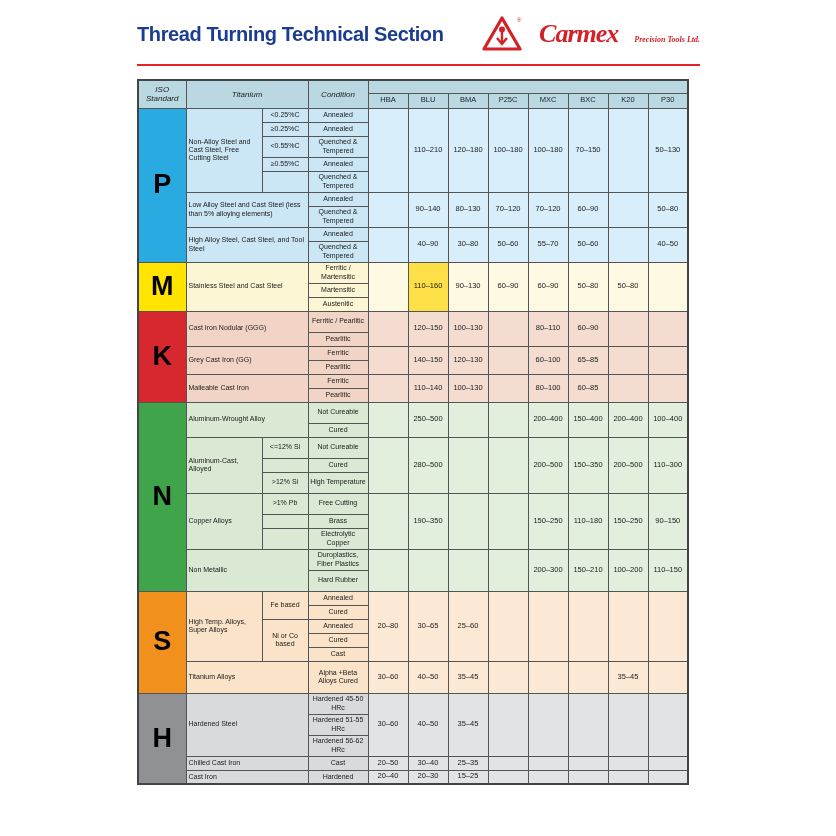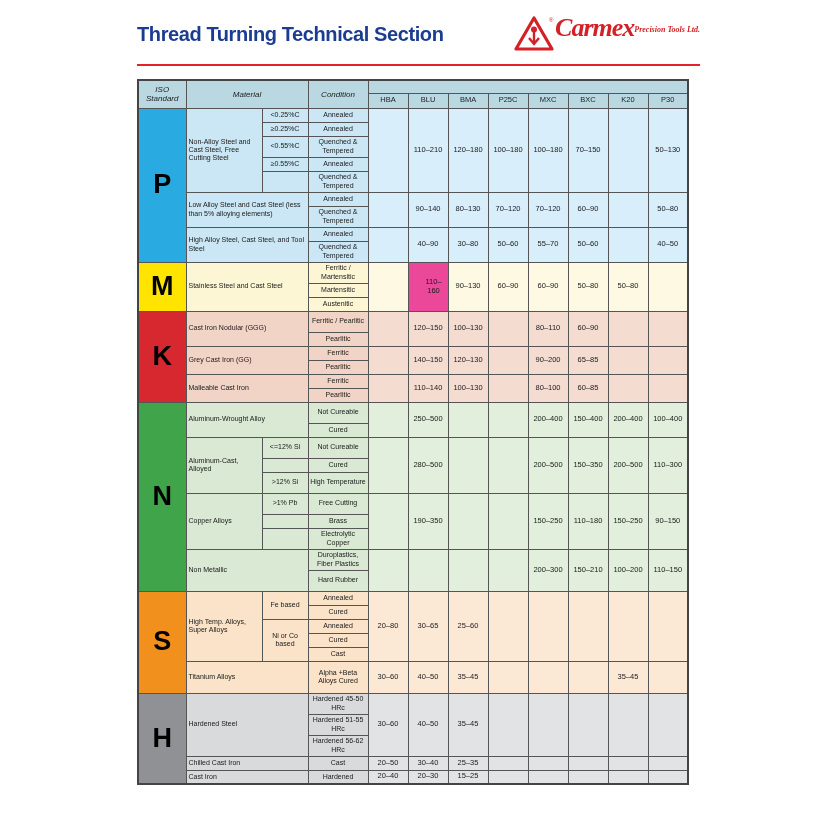--- a/index.html
+++ b/index.html
@@ -3,21 +3,21 @@
 <meta charset="utf-8">
 <style>
   html,body{margin:0;padding:0;}
   body{
     width:836px;height:836px;background:#ffffff;overflow:hidden;position:relative;
     font-family:"Liberation Sans",sans-serif;color:#1a1a1a;
   }
   .content{position:absolute;left:137px;top:0;width:563px;}
   .doc-header{display:flex;justify-content:space-between;align-items:center;padding-top:12px;height:44px;}
   .doc-title{color:#1b3d91;font-size:20px;font-weight:bold;letter-spacing:-0.4px;}
-  .logo{display:flex;gap:0;}
+  .logo{display:flex;align-items:center;gap:16px;}
   .logo .brand{color:#d42027;font-family:"Liberation Serif",serif;font-style:italic;font-weight:bold;font-size:26px;line-height:1;letter-spacing:-1px;}
   .logo .tagline{color:#d42027;font-family:"Liberation Serif",serif;font-style:italic;font-weight:bold;font-size:8px;margin-top:10px;}
   .red-line{height:2px;background:#e32229;margin-top:8px;}
   .page-title{margin-top:34px;text-align:center;color:#1b3d91;font-size:18px;font-weight:bold;font-style:italic;letter-spacing:-0.3px;}
   table{border-collapse:collapse;table-layout:fixed;width:550px;margin-top:13px;border:2px solid #444;}
   th,td{border:1px solid #555;padding:0 1px;text-align:center;vertical-align:middle;
         font-size:7px;line-height:1.15;overflow:hidden;word-wrap:break-word;}
   thead th{background:#b9d8e2;font-weight:normal;font-size:8px;color:#222;}
   tr.hdr1{height:13px;font-style:italic;}
   tr.hdr2{height:15px;}
@@ -60,21 +60,21 @@
         <col style="width:40px">
         <col style="width:40px">
       <col style="width:40px">
         <col style="width:40px">
         <col style="width:40px">
         <col style="width:40px">
     </colgroup>
     <thead>
       <tr class="hdr1">
         <th rowspan="2">ISO Standard</th>
-        <th rowspan="2" colspan="2">Material</th>
+        <th rowspan="2" colspan="2">Titanium</th>
         <th rowspan="2">Condition</th>
         <th colspan="8"></th>
       </tr>
       <tr class="hdr2" id="grade-row">
           <th class="grade-name">HBA</th>
           <th class="grade-name">BLU</th>
           <th class="grade-name">BMA</th>
           <th class="grade-name">P25C</th>
           <th class="grade-name">MXC</th>
           <th class="grade-name">BXC</th>
@@ -141,21 +141,21 @@
           <td class="val-cell" rowspan="2" style="background: rgb(216, 238, 250);">40–50</td>
         </tr>
         <tr class="h2">
           <td class="cond-cell" style="background: rgb(203, 231, 245);">Quenched &amp; Tempered</td>
         </tr>
         <tr class="h2">
           <td class="iso-cell" rowspan="3" style="background: rgb(255, 228, 0);">M</td>
           <td class="material-cell" rowspan="3" colspan="2" style="background: rgb(252, 246, 212);">Stainless Steel and Cast Steel</td>
           <td class="cond-cell" style="background: rgb(252, 246, 212);">Ferritic / Martensitic</td>
           <td class="val-cell" rowspan="3" style="background: rgb(253, 249, 226);"></td>
-          <td class="val-cell" rowspan="3" style="background: #ec4899; padding-left: 12px;">110–160</td>
+          <td class="val-cell" rowspan="3" style="background: #fde047;">110–160</td>
           <td class="val-cell" rowspan="3" style="background: rgb(253, 249, 226);">90–130</td>
           <td class="val-cell" rowspan="3" style="background: rgb(253, 249, 226);">60–90</td>
           <td class="val-cell" rowspan="3" style="background: rgb(253, 249, 226);">60–90</td>
           <td class="val-cell" rowspan="3" style="background: rgb(253, 249, 226);">50–80</td>
           <td class="val-cell" rowspan="3" style="background: rgb(253, 249, 226);">50–80</td>
           <td class="val-cell" rowspan="3" style="background: rgb(253, 249, 226);"></td>
         </tr>
         <tr class="h1">
           <td class="cond-cell" style="background: rgb(252, 246, 212);">Martensitic</td>
         </tr>
@@ -178,21 +178,21 @@
         <tr class="h1">
           <td class="cond-cell" style="background: rgb(242, 212, 198);">Pearlitic</td>
         </tr>
         <tr class="h1">
           <td class="material-cell" rowspan="2" colspan="2" style="background: rgb(242, 212, 198);">Grey Cast Iron (GG)</td>
           <td class="cond-cell" style="background: rgb(242, 212, 198);">Ferritic</td>
           <td class="val-cell" rowspan="2" style="background: rgb(245, 220, 208);"></td>
           <td class="val-cell" rowspan="2" style="background: rgb(245, 220, 208);">140–150</td>
           <td class="val-cell" rowspan="2" style="background: rgb(245, 220, 208);">120–130</td>
           <td class="val-cell" rowspan="2" style="background: rgb(245, 220, 208);"></td>
-          <td class="val-cell" rowspan="2" style="background: rgb(245, 220, 208);">90–200</td>
+          <td class="val-cell" rowspan="2" style="background: rgb(245, 220, 208);">60–100</td>
           <td class="val-cell" rowspan="2" style="background: rgb(245, 220, 208);">65–85</td>
           <td class="val-cell" rowspan="2" style="background: rgb(245, 220, 208);"></td>
           <td class="val-cell" rowspan="2" style="background: rgb(245, 220, 208);"></td>
         </tr>
         <tr class="h1">
           <td class="cond-cell" style="background: rgb(242, 212, 198);">Pearlitic</td>
         </tr>
         <tr class="h1">
           <td class="material-cell" rowspan="2" colspan="2" style="background: rgb(242, 212, 198);">Malleable Cast Iron</td>
           <td class="cond-cell" style="background: rgb(242, 212, 198);">Ferritic</td>

